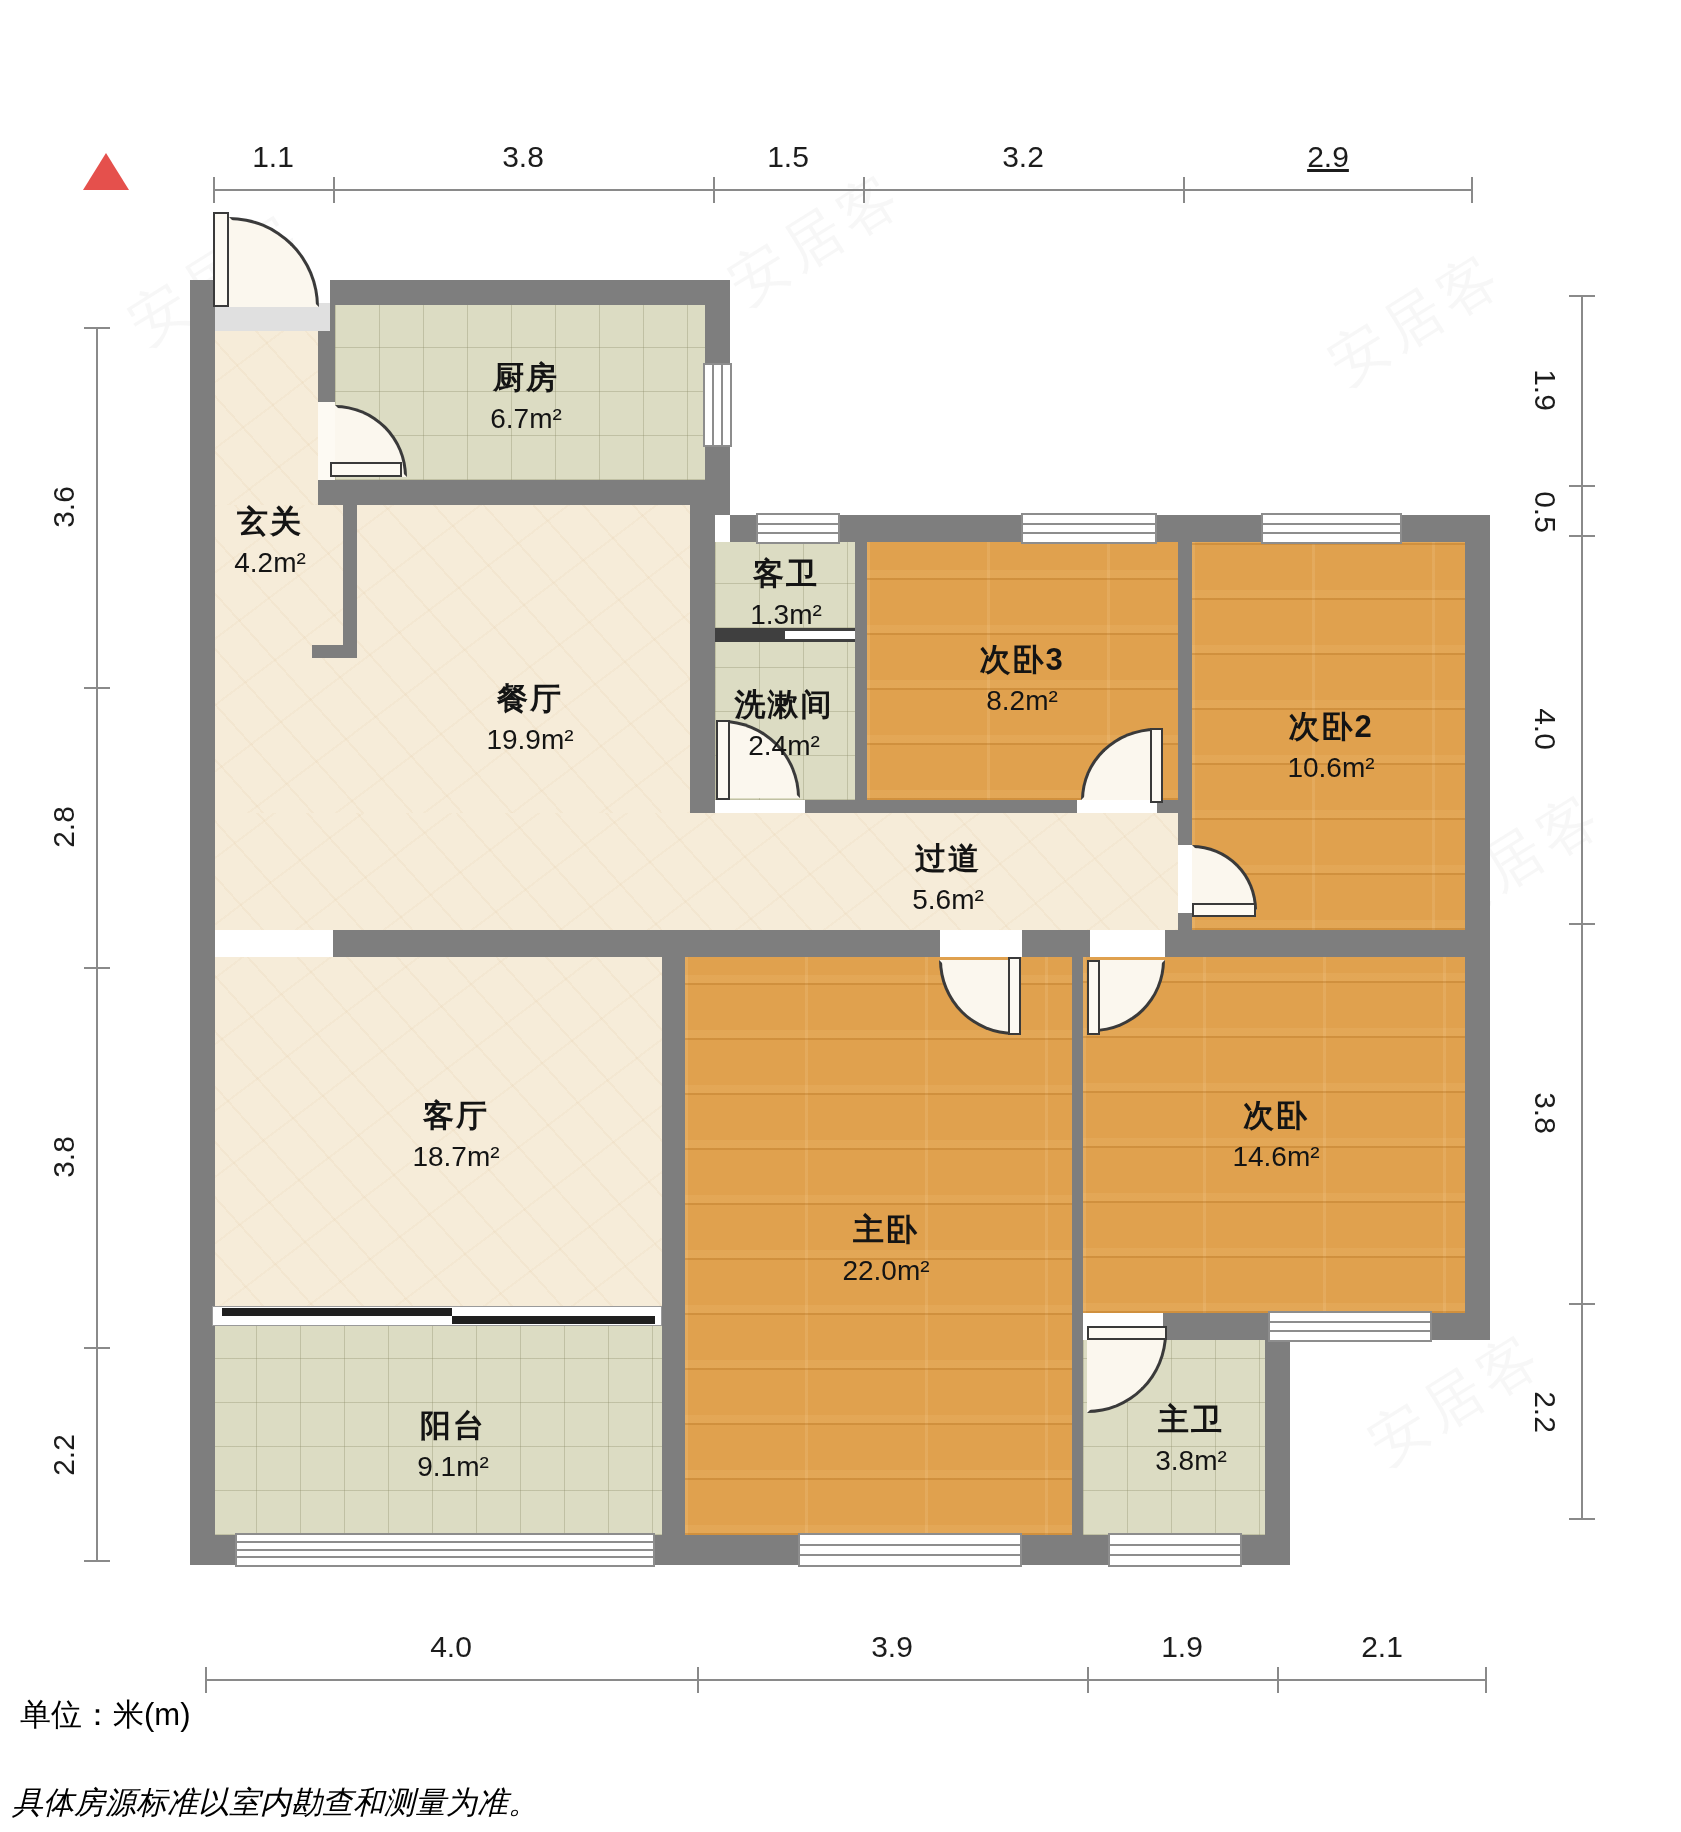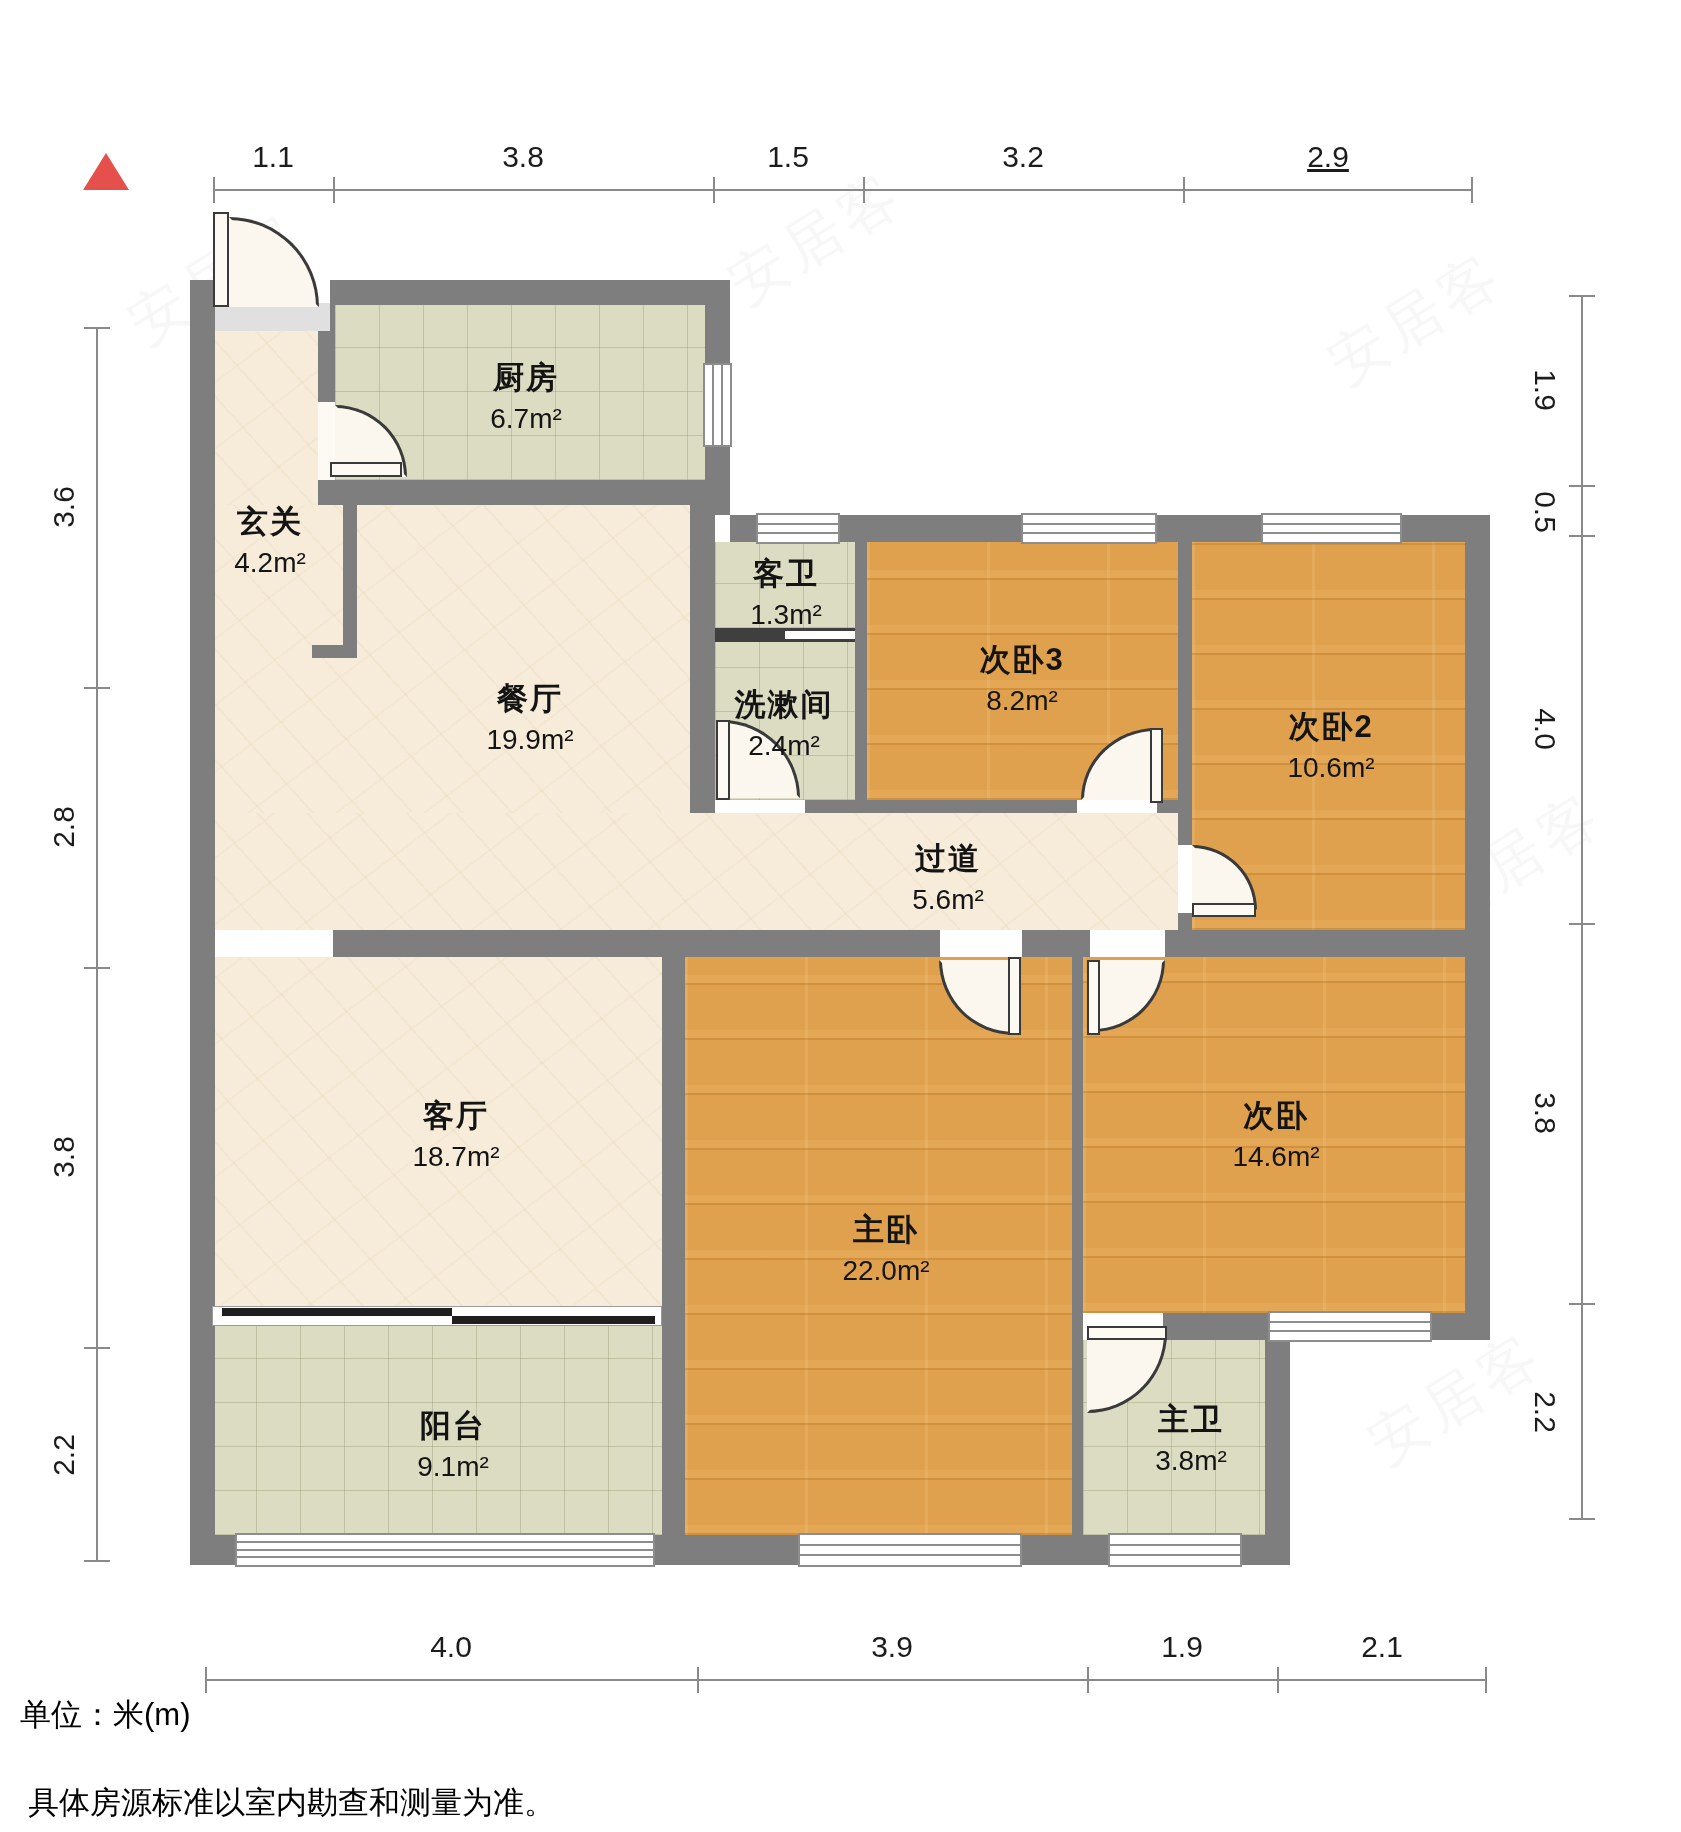--- a/index.html
+++ b/index.html
@@ -237,15 +237,15 @@
     <span class="tick-v" style="left:882px;"></span>
       <span class="tick-v" style="left:1072px;"></span>
     <span class="tick-v" style="left:1280px;"></span>
   </div>
   <span class="dimlab" style="left:451px;top:1647px;">4.0</span>
   <span class="dimlab" style="left:892px;top:1647px;">3.9</span>
   <span class="dimlab" style="left:1182px;top:1647px;">1.9</span>
   <span class="dimlab" style="left:1382px;top:1647px;">2.1</span>
 
   <div class="footer-line" style="left:20px;top:1694px;">单位：米(m)</div>
-  <div class="footer-line" style="left:28px;top:1782px;">具体房源标准以室内勘查和测量为准。</div>
+  <div class="footer-line" style="left:12px;top:1782px;font-style:italic;">具体房源标准以室内勘查和测量为准。</div>
 
 </div>
 
 </body></html>

